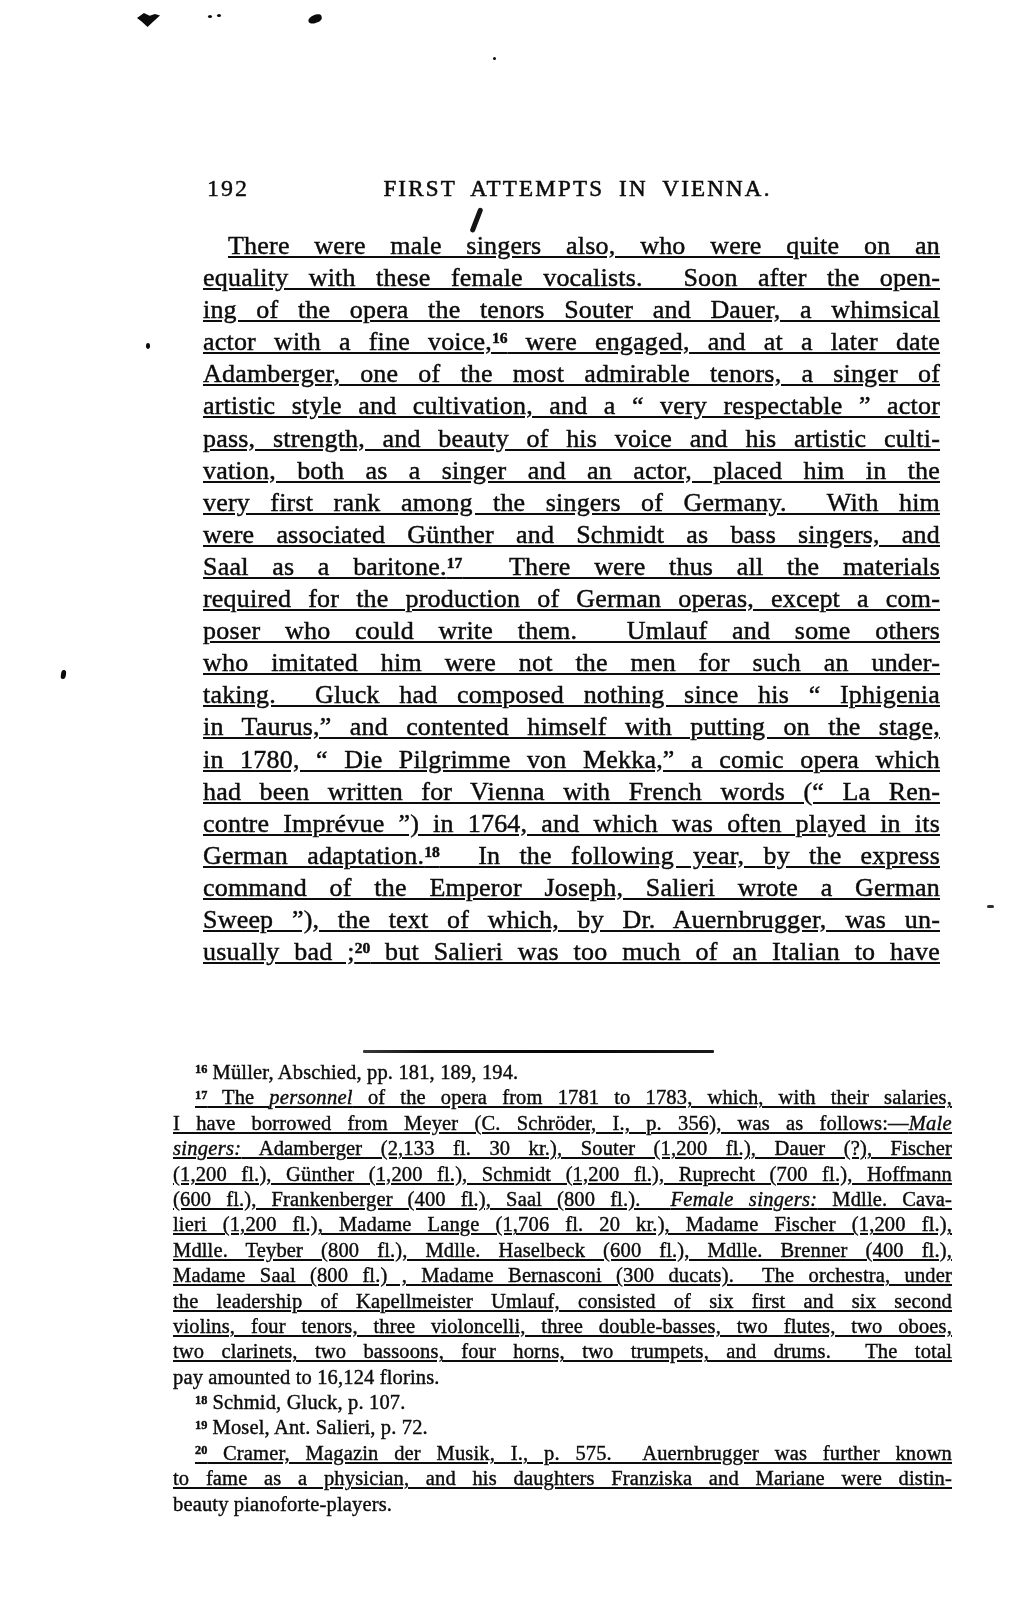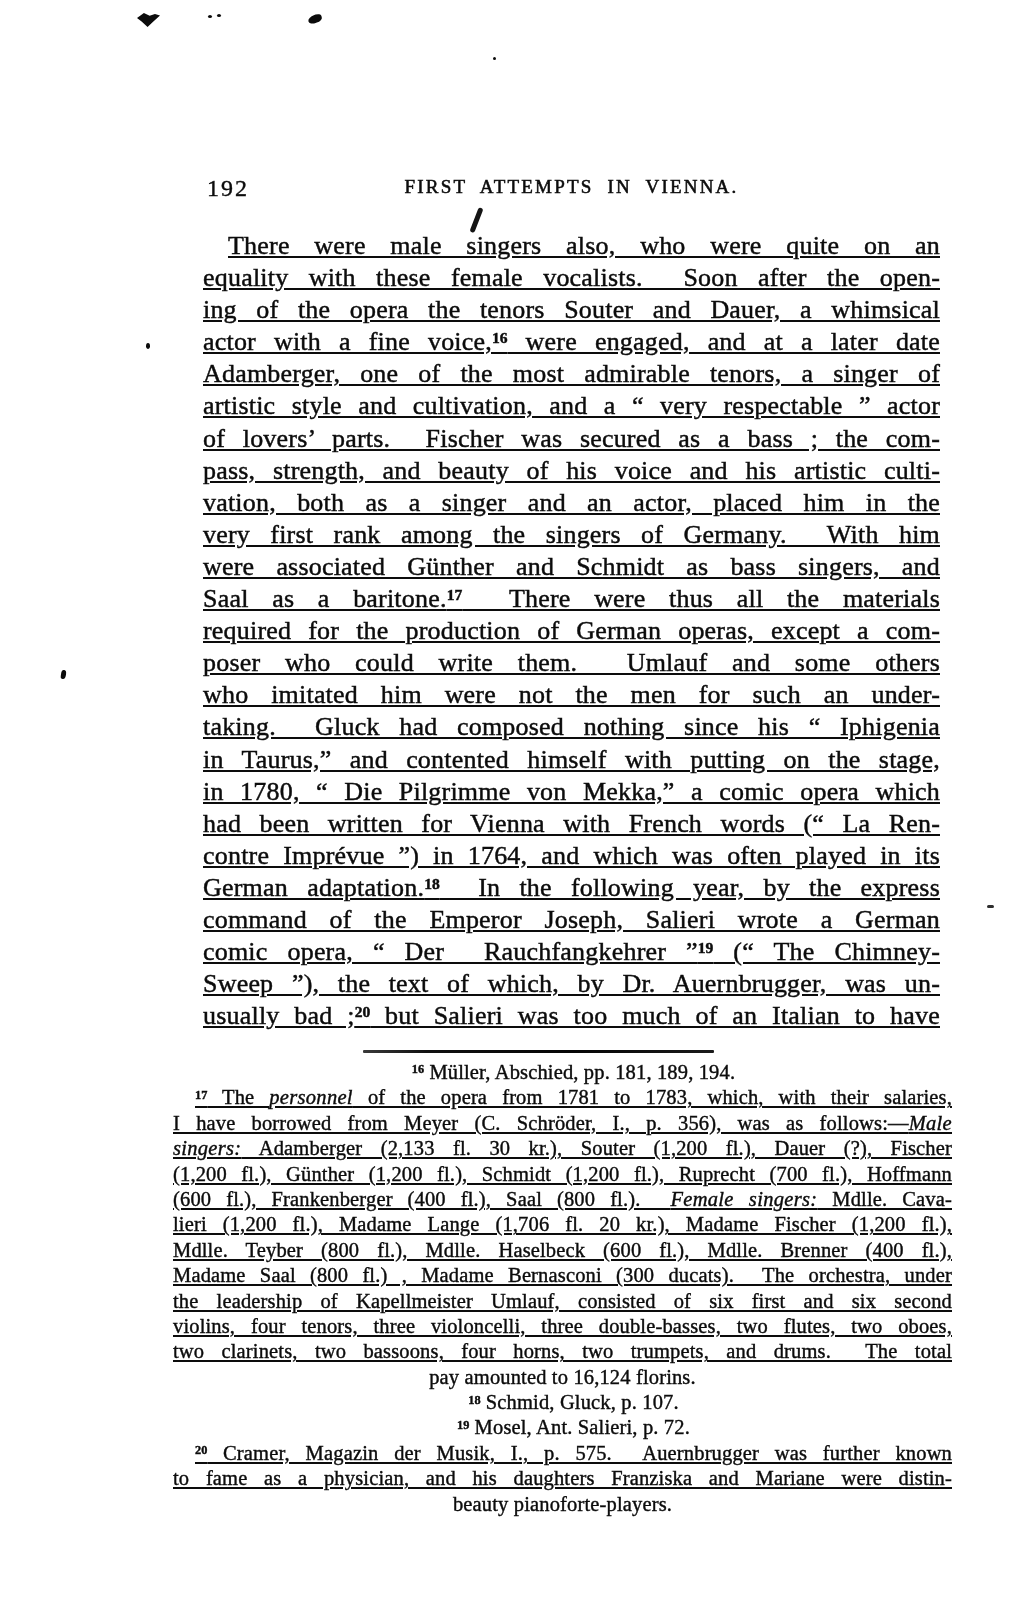--- a/index.html
+++ b/index.html
@@ -28,25 +28,25 @@
   .pagenum {
     position: absolute;
     left: 4px;
     top: 1px;
     font-size: 24px;
     letter-spacing: 2px;
     -webkit-text-stroke: 0.4px #0c0c0c;
   }
   .htitle {
     position: absolute;
-    left: 0;
+    left: 6px;
     top: 2px;
     width: 100%;
     text-align: center;
-    font-size: 19px;
+    font-size: 23px;
     letter-spacing: 2.2px;
     word-spacing: 7px;
     -webkit-text-stroke: 0.55px #0c0c0c;
   }
   
   .body-block {
     position: absolute;
     left: 203px;
     top: 230px;
     width: 737px;
@@ -67,21 +67,21 @@
     width: 779px;
   }
   .fn-block .tline {
     font-size: 20.5px;
     line-height: 25.4px;
     height: 25.4px;
     letter-spacing: 0.15px;
     -webkit-text-stroke: 0.4px #0c0c0c;
     white-space: pre-wrap;
   }
-  .tline { overflow: visible; text-align: center; }
+  .tline { overflow: visible; }
   .tline.j {
     text-align: justify;
     text-align-last: justify;
     text-justify: inter-word;
     text-decoration: underline;
   }
   .tline.ind { text-indent: 25px; }
   .fn-block .tline.ind { text-indent: 22px; }
   .tline sup {
     font-size: 0.6em;
@@ -151,37 +151,35 @@
     <span class="htitle">FIRST ATTEMPTS IN VIENNA.</span>
   </header>
 
   <main class="body-block" id="body-block">
       <div class="tline j ind"><span>There were male singers also, who were quite on an</span></div>
       <div class="tline j"><span>equality with these female vocalists.  Soon after the open-</span></div>
       <div class="tline j"><span>ing of the opera the tenors Souter and Dauer, a whimsical</span></div>
       <div class="tline j"><span>actor with a fine voice,</span><sup>16</sup><span> were engaged, and at a later date</span></div>
       <div class="tline j"><span>Adamberger, one of the most admirable tenors, a singer of</span></div>
       <div class="tline j"><span>artistic style and cultivation, and a “ very respectable ” actor</span></div>
-      <div class="tline j"><span>of lovers’ parts.  Fischer was secured as a bass ; the com-</span></div>
       <div class="tline j"><span>pass, strength, and beauty of his voice and his artistic culti-</span></div>
       <div class="tline j"><span>vation, both as a singer and an actor, placed him in the</span></div>
       <div class="tline j"><span>very first rank among the singers of Germany.  With him</span></div>
       <div class="tline j"><span>were associated Günther and Schmidt as bass singers, and</span></div>
       <div class="tline j"><span>Saal as a baritone.</span><sup>17</sup><span>  There were thus all the materials</span></div>
       <div class="tline j"><span>required for the production of German operas, except a com-</span></div>
       <div class="tline j"><span>poser who could write them.  Umlauf and some others</span></div>
       <div class="tline j"><span>who imitated him were not the men for such an under-</span></div>
       <div class="tline j"><span>taking.  Gluck had composed nothing since his “ Iphigenia</span></div>
       <div class="tline j"><span>in Taurus,” and contented himself with putting on the stage,</span></div>
       <div class="tline j"><span>in 1780, “ Die Pilgrimme von Mekka,” a comic opera which</span></div>
       <div class="tline j"><span>had been written for Vienna with French words (“ La Ren-</span></div>
       <div class="tline j"><span>contre Imprévue ”) in 1764, and which was often played in its</span></div>
       <div class="tline j"><span>German adaptation.</span><sup>18</sup><span>  In the following year, by the express</span></div>
       <div class="tline j"><span>command of the Emperor Joseph, Salieri wrote a German</span></div>
-      <div class="tline j"><span>comic opera, “ Der  Rauchfangkehrer ”</span><sup>19</sup><span> (“ The Chimney-</span></div>
       <div class="tline j"><span>Sweep ”), the text of which, by Dr. Auernbrugger, was un-</span></div>
       <div class="tline j"><span>usually bad ;</span><sup>20</sup><span> but Salieri was too much of an Italian to have</span></div>
     </main>
 
   <div class="fn-rule"></div>
 
   <section class="fn-block" id="fn-block">
       <div class="tline ind"><sup>16</sup><span> Müller, Abschied, pp. 181, 189, 194.</span></div>
       <div class="tline j ind"><sup>17</sup><span> The </span><i>personnel</i><span> of the opera from 1781 to 1783, which, with their salaries,</span></div>
       <div class="tline j"><span>I have borrowed from Meyer (C. Schröder, I., p. 356), was as follows:—</span><i>Male</i></div>

